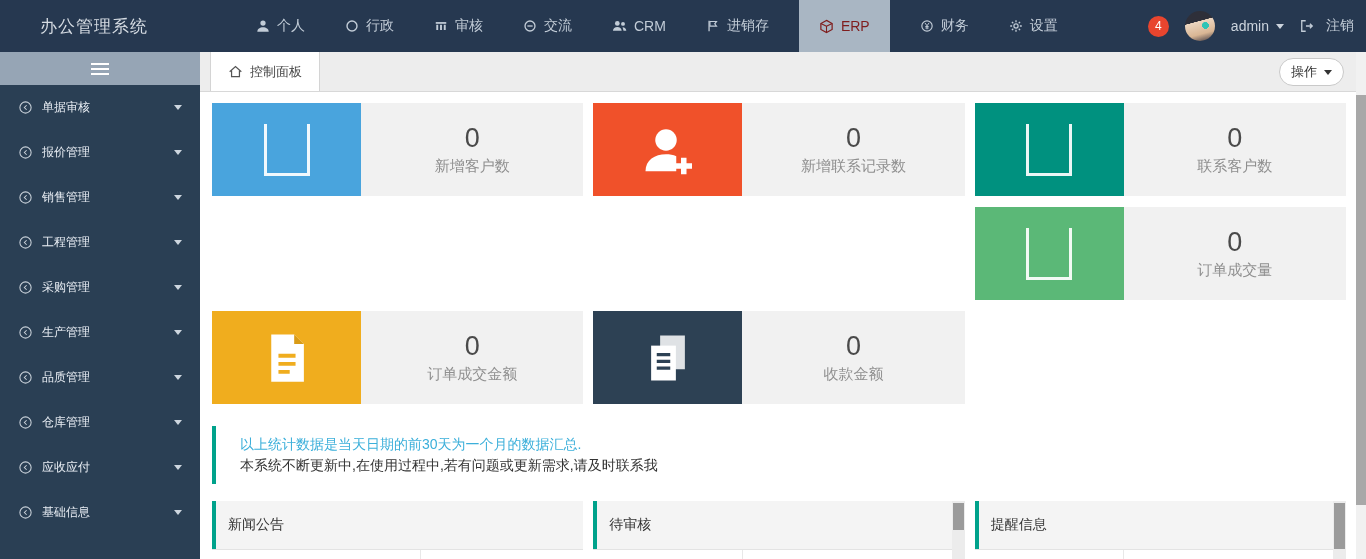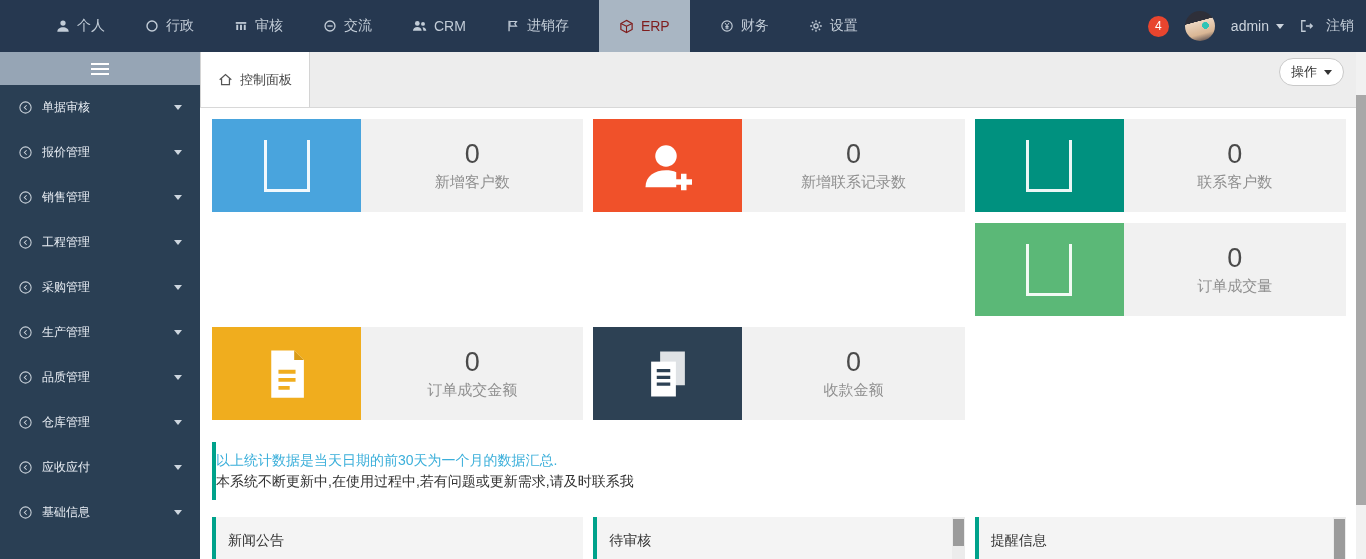--- a/index.html
+++ b/index.html
@@ -29,41 +29,41 @@
   
   .sidebar { position:absolute; top:52px; left:0; bottom:0; width:200px; background:#2a3f54; z-index:20; }
   .sidebar-toggle { height:33px; background:#96a5b5; display:flex; align-items:center; justify-content:center; flex-direction:column; gap:3px; cursor:pointer; }
   .sidebar-toggle i { display:block; width:18px; height:2px; background:#fff; }
   .side-item { height:45px; display:flex; align-items:center; padding:0 18px; color:#e9eef4; font-size:12px; cursor:pointer; }
   .side-item .si-icon { display:inline-flex; margin-right:9px; opacity:.85; }
   .side-item .caret { margin-left:auto; color:#cdd6df; }
 
   
   .content { position:absolute; left:200px; top:52px; right:10px; bottom:0; background:#fff; overflow:hidden; }
-  .tabbar { position:relative; height:56px; background:#ededed; border-bottom:1px solid #d8d8d8; display:flex; align-items:stretch; }
+  .tabbar { position:relative; height:40px; background:#ededed; border-bottom:1px solid #d8d8d8; display:flex; align-items:stretch; padding-left:10px; }
   .tab { background:#fff; border-left:1px solid #d4d4d4; border-right:1px solid #d4d4d4; display:flex; align-items:center; gap:7px; padding:0 17px; font-size:13px; color:#444; cursor:pointer; }
   .tab svg { display:block; }
   .action-btn { position:absolute; right:12px; top:6px; height:28px; background:#fff; border:1px solid #c9c9c9; border-radius:14px; display:flex; align-items:center; gap:7px; padding:0 11px; font-size:13px; color:#333; cursor:pointer; }
 
   .page { padding:11px 10px 0 12px; }
 
   
   .tiles { display:grid; grid-template-columns:repeat(3,1fr); gap:11px 10px; }
   .tile { display:flex; height:93px; cursor:pointer; }
   .tile-icon { width:149px; display:flex; align-items:center; justify-content:center; color:#fff; }
   .tile-stat { flex:1; background:#f1f1f1; display:flex; flex-direction:column; align-items:center; justify-content:center; }
   .tile-value { font-size:27px; color:#4a4a4a; line-height:1.15; }
   .tile-label { font-size:15px; color:#8f8f8f; margin-top:2px; }
   .pos-r2c3 { grid-column:3; grid-row:2; }
   .pos-r3c1 { grid-column:1; grid-row:3; }
   .pos-r3c2 { grid-column:2; grid-row:3; }
   .tofu { width:46px; height:52px; border:3px solid rgba(255,255,255,.92); border-top:none; }
 
   
-  .notice { margin-top:22px; background:#fff; border-left:4px solid #00a28b; padding:8px 0; }
+  .notice { margin-top:22px; background:#fff; border-left:4px solid #00a28b; padding:8px 24px; }
   .notice-line1 { color:#3bafda; font-size:14px; line-height:21px; }
   .notice-line2 { color:#333; font-size:14px; line-height:21px; }
 
   
   .panels { display:grid; grid-template-columns:repeat(3,1fr); gap:0 10px; margin-top:17px; }
   .panel { position:relative; }
   .panel-header { height:48px; background:#f4f4f4; border-left:4px solid #00a28b; display:flex; align-items:center; padding-left:12px; font-size:14px; color:#333; }
   .panel-body { height:40px; background:#fff; border-top:1px solid #e3e3e3; position:relative; }
   .v-divider { position:absolute; top:0; bottom:0; width:1px; background:#e8e8e8; }
   .panel-scroll { position:absolute; top:0; right:0; bottom:0; width:13px; background:#ececec; }
@@ -72,20 +72,21 @@
   
   .page-scrollbar { position:absolute; top:52px; right:0; bottom:0; width:10px; background:#f1f1f1; z-index:40; }
   .page-scrollbar .thumb { position:absolute; top:43px; left:0; width:10px; height:410px; background:#a8a8a8; cursor:pointer; }
 </style>
 </head>
 <body>
 
 <div class="app">
 
   <header class="navbar">
+    <div class="brand">办公管理系统</div>
 
     <nav class="nav-items">
       <div class="nav-item">
         <span class="ni-icon">
             <svg viewBox="0 0 16 16" width="14" height="14" fill="currentColor">
               <circle cx="8" cy="4.6" r="3"></circle>
               <path d="M1.5 14.5c0-3.4 3-5.2 6.5-5.2s6.5 1.8 6.5 5.2z"></path>
             </svg>
           </span>
         <span>个人</span>

